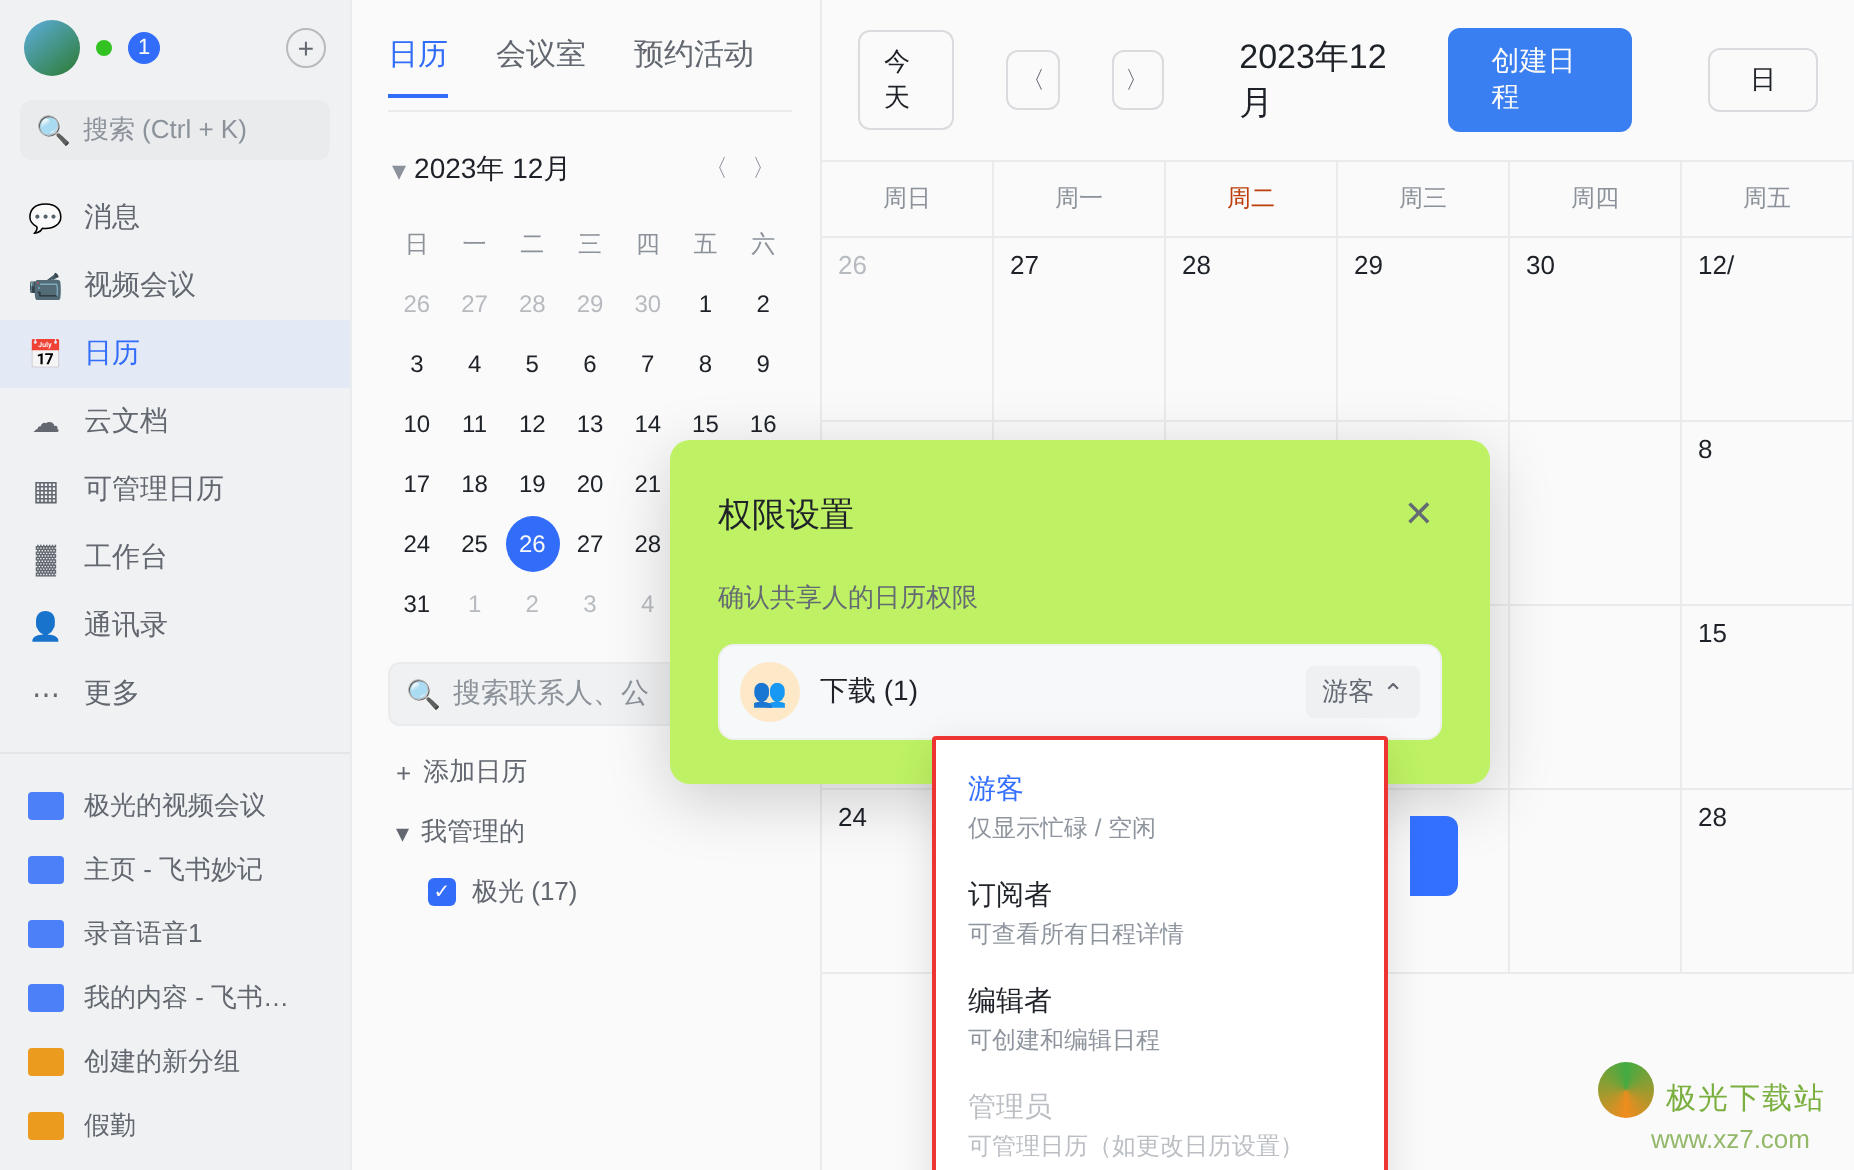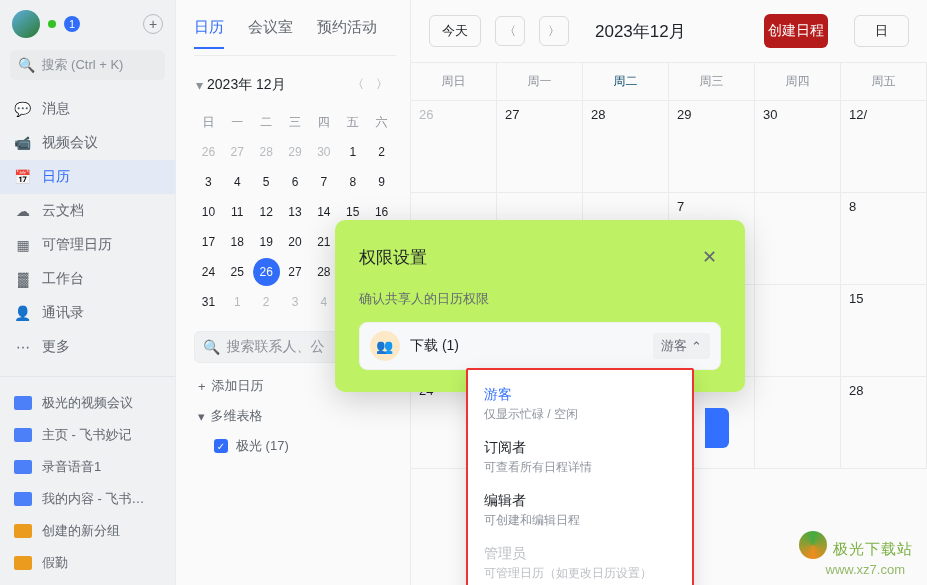--- a/index.html
+++ b/index.html
@@ -34,30 +34,30 @@
 .mini-cell{width:28px;height:28px;display:flex;align-items:center;justify-content:center;font-size:12px;color:#1f2329;border-radius:50%;margin:1px;}
 .mini-cell.hd{color:#8f959e;font-weight:400;}
 .mini-cell.dim{color:#bbbfc4;}
 .mini-cell.today{background:#3370ff;color:#fff;}
 .mini-search{margin-top:14px;display:flex;align-items:center;gap:6px;background:#f5f6f7;border:1px solid #eef0f1;border-radius:6px;padding:6px 8px;color:#8f959e;}
 .add-cal{display:flex;align-items:center;gap:6px;color:#646a73;padding:14px 4px 8px;cursor:pointer;font-size:13px;}
 .mng{display:flex;align-items:center;gap:6px;color:#646a73;padding:4px 4px;font-size:13px;}
 .cb-item{display:flex;align-items:center;gap:8px;padding:8px 4px 8px 20px;font-size:13px;color:#646a73;}
 .cb{width:14px;height:14px;border-radius:3px;background:#3370ff;display:flex;align-items:center;justify-content:center;color:#fff;font-size:10px;}
 .main-cal{flex:1;min-width:0;display:flex;flex-direction:column;}
-.main-head{display:flex;align-items:center;gap:14px;padding:14px 18px;}
+.main-head{display:flex;align-items:center;gap:26px;padding:14px 18px;}
 .btn{border:1px solid #dee0e3;border-radius:6px;padding:6px 12px;font-size:13px;color:#1f2329;cursor:pointer;background:#fff;}
 .arrow-btn{border:1px solid #dee0e3;border-radius:6px;width:30px;height:30px;display:flex;align-items:center;justify-content:center;color:#646a73;cursor:pointer;background:#fff;font-size:12px;}
 .main-title{font-size:17px;color:#1f2329;margin-left:12px;}
-.create-btn{margin-left:auto;background:#b91c1c;color:#fff;border:none;border-radius:6px;padding:8px 4px;font-size:14px;cursor:pointer;}
+.create-btn{margin-left:auto;background:#3b82f6;color:#fff;border:none;border-radius:6px;padding:8px 22px;font-size:14px;cursor:pointer;}
 .view-sel{border:1px solid #dee0e3;border-radius:6px;padding:6px 20px;font-size:13px;margin-left:12px;background:#fff;cursor:pointer;}
 .cal-grid{flex:1;border-top:1px solid #eef0f1;}
 .dow-row{display:flex;}
 .dow{flex:1;text-align:center;color:#8f959e;font-size:12px;padding:10px 0;border-right:1px solid #eef0f1;border-bottom:1px solid #eef0f1;}
-.dow.today{color:#0c4a6e;font-weight:500;}
+.dow.today{color:#c2410c;font-weight:500;}
 .week-row{display:flex;height:92px;}
 .day-cell{flex:1;border-right:1px solid #eef0f1;border-bottom:1px solid #eef0f1;padding:6px 8px;font-size:13px;color:#1f2329;}
 .day-cell.dim{color:#bbbfc4;}
 .overlay{position:absolute;inset:0;background:rgba(0,0,0,0.02);}
 .modal{position:absolute;left:335px;top:220px;width:410px;background:#bef264;border-radius:10px;box-shadow:0 8px 32px rgba(0,0,0,0.18);padding:22px 24px;}
 .modal-head{display:flex;align-items:center;margin-bottom:18px;}
 .modal-head h3{font-size:17px;font-weight:500;}
 .close{margin-left:auto;color:#646a73;font-size:18px;cursor:pointer;padding:4px;}
 .modal-sub{font-size:13px;color:#646a73;margin-bottom:14px;}
 .share-row{display:flex;align-items:center;gap:10px;background:#f7f8fa;border:1px solid #eef0f1;border-radius:8px;padding:8px 10px;}
@@ -235,21 +235,21 @@
       <div class="mini-search">
         <span>🔍</span>
         <span>搜索联系人、公</span>
       </div>
       <div class="add-cal">
         <span>+</span>
         <span>添加日历</span>
       </div>
       <div class="mng">
         <span>▾</span>
-        <span>多维表格</span>
+        <span>我管理的</span>
       </div>
       <div class="cb-item">
         <div class="cb">✓</div>
         <span>极光  (17)</span>
       </div>
     </div>
 
     <div class="main-cal">
       <div class="main-head">
         <div class="btn">今天</div>

